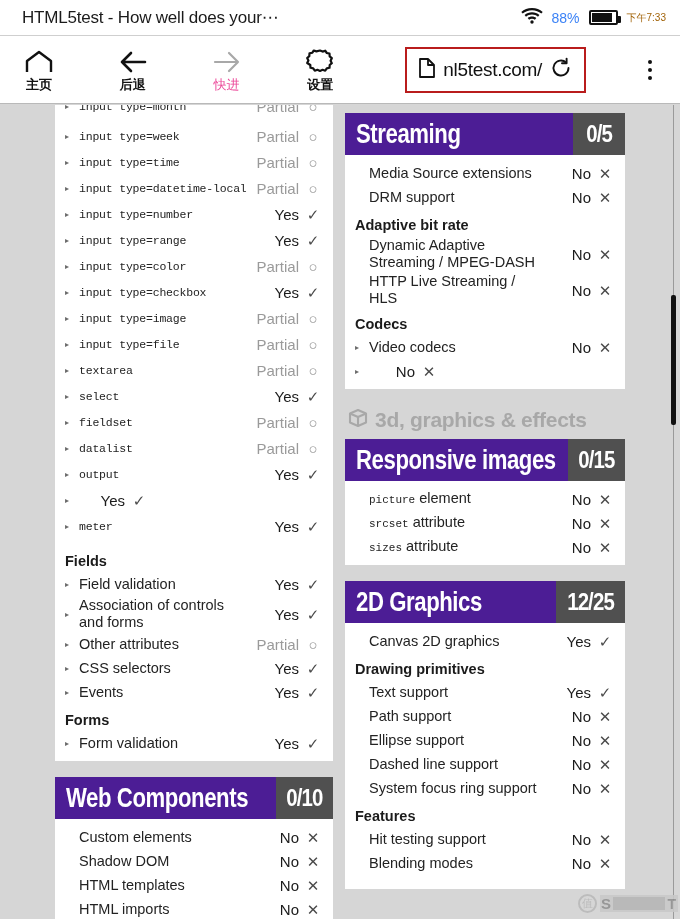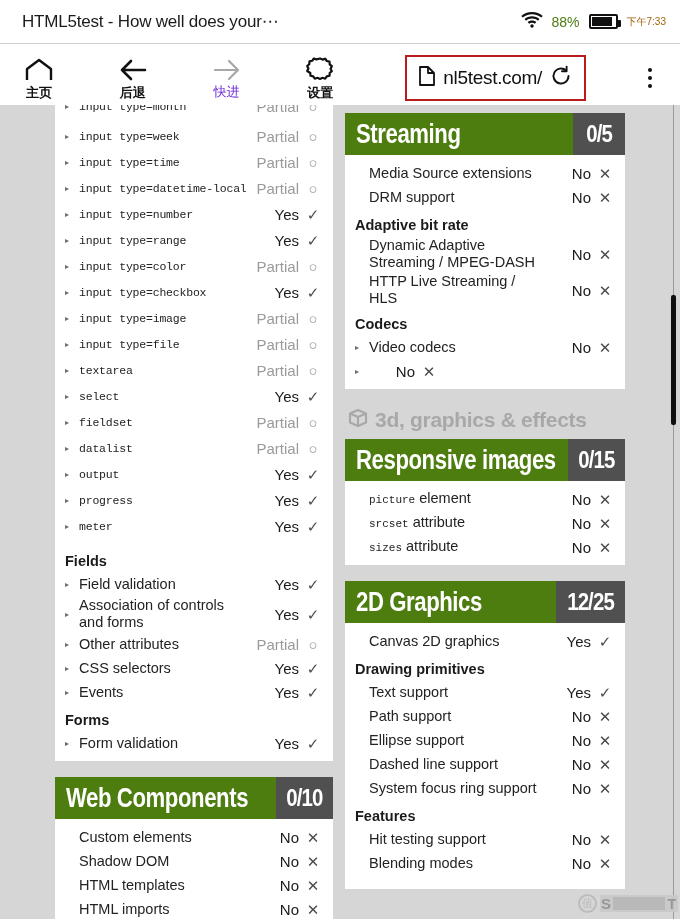--- a/index.html
+++ b/index.html
@@ -6,31 +6,31 @@
   html, body {
     width: 680px; height: 919px;
     background: #ffffff;
     font-family: "Liberation Sans", sans-serif;
     overflow: hidden;
   }
   #app { position: relative; width: 680px; height: 919px; background: #d6d6d6; }
 
   
   .statusbar {
-    height: 44px; background: #ffffff;
+    height: 36px; background: #ffffff;
     display: flex; align-items: center;
     padding: 0 14px 0 22px;
     border-bottom: 1px solid #cfcfcf;
   }
   .st-title {
     font-size: 17px; color: #1b1b1b; letter-spacing: -0.2px;
     white-space: nowrap; overflow: hidden;
   }
   .st-right { margin-left: auto; display: flex; align-items: center; gap: 9px; }
-  .st-batt-pct { font-size: 14px; color: #4d7c0f; }
+  .st-batt-pct { font-size: 14px; color: #3b82f6; }
   .st-clock { font-size: 10px; color: #a16207; }
   .batt {
     width: 29px; height: 15px; border: 2px solid #111; border-radius: 2px;
     position: relative; display: inline-block;
   }
   .batt::after {
     content: ""; position: absolute; right: -5px; top: 4px;
     width: 3px; height: 7px; background: #111; border-radius: 0 1px 1px 0;
   }
   .batt > i { position: absolute; left: 1px; top: 1px; bottom: 1px; width: 82%; background: #111; display: block; }
@@ -40,21 +40,21 @@
     height: 68px; background: #ffffff;
     display: flex; align-items: center;
     padding: 0 12px; border-bottom: 1px solid #b9b9b9; gap: 40px;
   }
   .tb-btn {
     width: 66px; display: flex; flex-direction: column;
     align-items: center; justify-content: center; gap: 1px;
     cursor: pointer; user-select: none;
   }
   .tb-btn .lbl { font-size: 13px; font-weight: bold; color: #111; line-height: 14px; }
-  .tb-btn.disabled .lbl { color: #6d28d9; font-weight: normal; font-family: Liberation Mono, monospace; }
+  .tb-btn.disabled .lbl { color: #ec4899; font-weight: normal; }
   .tb-ico { height: 30px; display: flex; align-items: center; justify-content: center; }
 
   .urlbar {
     flex: 1; margin-left: 18px; margin-right: 6px; height: 46px;
     border: 2px solid #b91c1c; background: #fff;
     display: flex; align-items: center; gap: 8px; padding: 0 12px;
     max-width: 232px;
   }
   .url-text { font-size: 19px; color: #111; letter-spacing: -0.3px; flex: 1; white-space: nowrap; }
   .tb-menu { width: 44px; display: flex; align-items: center; justify-content: center; cursor: pointer; }
@@ -66,21 +66,21 @@
     position: absolute; left: 0; right: 0; top: 105px; bottom: 0;
     background: #d6d6d6; overflow: hidden;
   }
   .cols { display: flex; gap: 12px; padding: 0 10px 0 55px; }
   .col-l { width: 278px; flex: none; }
   .col-r { width: 280px; flex: none; }
 
   
   .card { background: #ffffff; margin-bottom: 0; }
   .sec-head {
-    background: #4d7c0f; height: 42px; display: flex; align-items: center;
+    background: #4c1d95; height: 42px; display: flex; align-items: center;
     padding-left: 11px; position: relative; margin-top: 16px;
   }
   .sec-head .name {
     font-family: "Liberation Sans Narrow", "Liberation Sans", sans-serif;
     font-weight: bold; font-size: 27px; color: #ffffff;
     letter-spacing: -0.5px; transform: scaleX(0.82); transform-origin: left center;
     white-space: nowrap;
   }
   .sec-head .score {
     position: absolute; right: 0; top: 0; bottom: 0; min-width: 52px;
@@ -335,21 +335,20 @@
                 <span class="mark">○</span>
               </div>
               <div class="row yes mono-row">
                 <span class="tri">▸</span>
                 <span class="lab mono">output</span>
                 <span class="val">Yes</span>
                 <span class="mark">✓</span>
               </div>
               <div class="row yes mono-row">
                 <span class="tri">▸</span>
-                <span class="lab mono">progress</span>
                 <span class="val">Yes</span>
                 <span class="mark">✓</span>
               </div>
               <div class="row yes mono-row">
                 <span class="tri">▸</span>
                 <span class="lab mono">meter</span>
                 <span class="val">Yes</span>
                 <span class="mark">✓</span>
               </div>
             </div>

